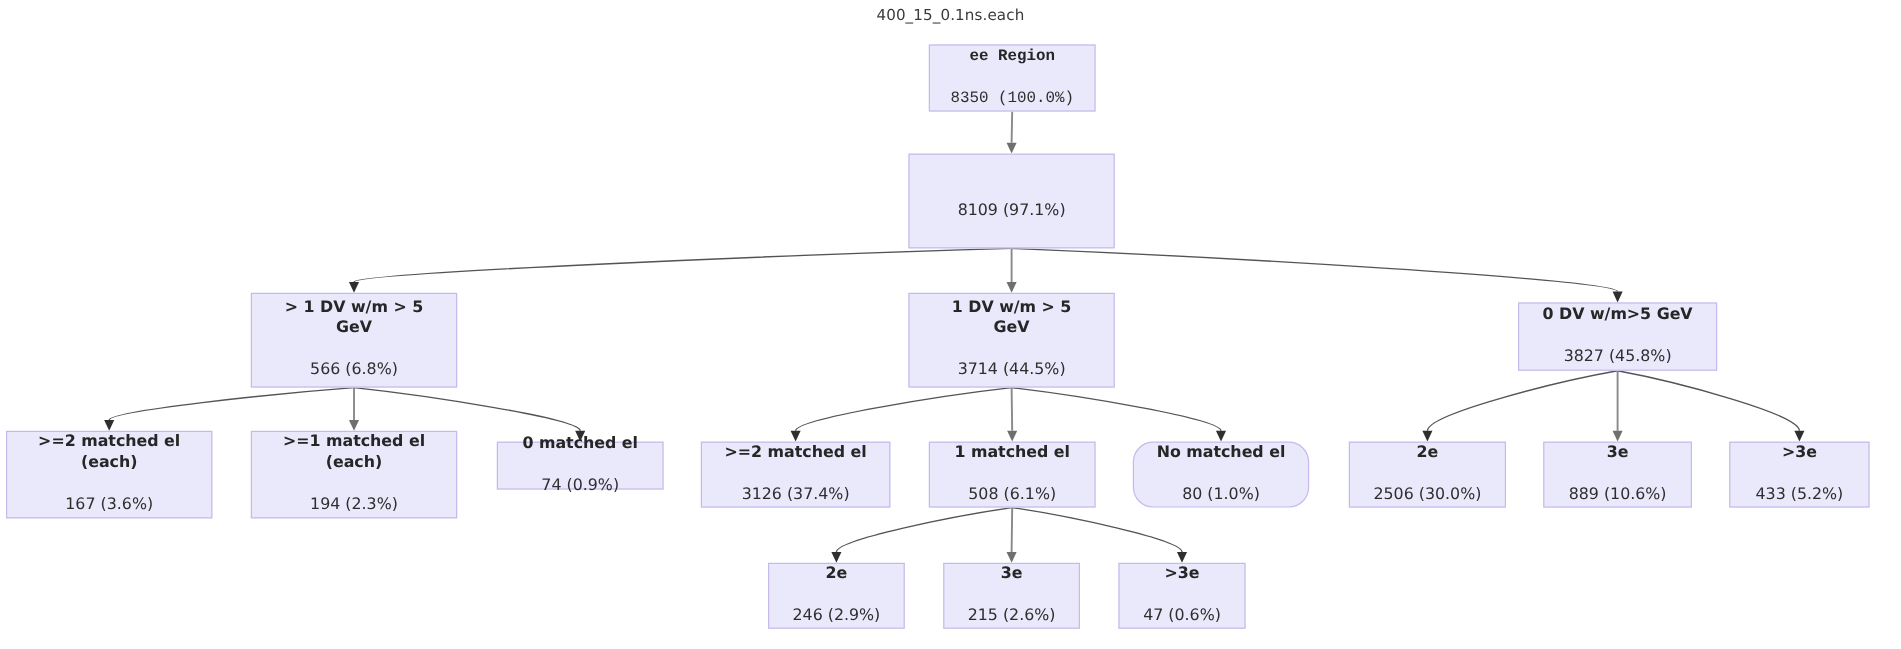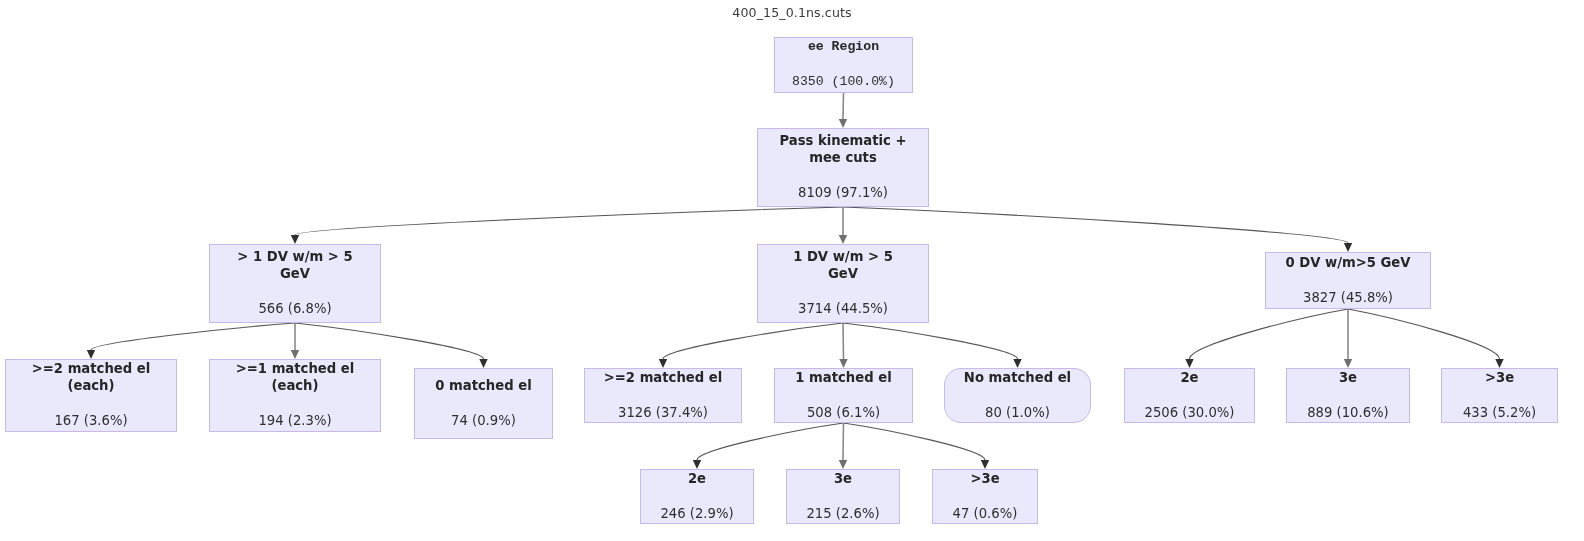--- a/index.html
+++ b/index.html
@@ -78,21 +78,21 @@
   }
   .arrow-head.straight {
     fill: #6f6f6f;
   }
 </style>
 </head>
 <body>
 
 <div id="canvas">
 
-  <div id="chart-title">400_15_0.1ns.cuts</div>
+  <div id="chart-title">400_15_0.1ns.each</div>
 
   <svg id="edge-layer" viewBox="0 0 1584 541" width="1584" height="541">
       <g>
         <path d="M 843.5 93 L 843 119" class="edge-path straight"></path>
         <path d="M 838.8 119 L 847.2 119 L 843 128 Z" class="arrow-head straight"></path>
       </g>
       <g>
         <path d="M 843 207 C 667.64 212.04, 295 227.16, 295 235" class="edge-path"></path>
         <path d="M 290.8 235 L 299.2 235 L 295 244 Z" class="arrow-head"></path>
       </g>
@@ -153,22 +153,20 @@
         <path d="M 980.8 460 L 989.2 460 L 985 469 Z" class="arrow-head"></path>
       </g>
     </svg>
 
   <div id="node-layer">
       <div class="node-box" style="left: 774px; top: 37px; width: 139px; height: 56px; font-family: Liberation Mono, monospace;">
         <div class="node-label">ee Region</div>
         <div class="node-stat">8350 (100.0%)</div>
       </div>
       <div class="node-box" style="left: 757px; top: 128px; width: 172px; height: 79px;">
-        <div class="node-label">Pass kinematic +
-mee cuts</div>
         <div class="node-stat">8109 (97.1%)</div>
       </div>
       <div class="node-box" style="left: 209px; top: 244px; width: 172px; height: 79px;">
         <div class="node-label">&gt; 1 DV w/m &gt; 5
 GeV</div>
         <div class="node-stat">566 (6.8%)</div>
       </div>
       <div class="node-box" style="left: 757px; top: 244px; width: 172px; height: 79px;">
         <div class="node-label">1 DV w/m &gt; 5
 GeV</div>
@@ -181,21 +179,21 @@
       <div class="node-box" style="left: 5px; top: 359px; width: 172px; height: 73px;">
         <div class="node-label">&gt;=2 matched el
 (each)</div>
         <div class="node-stat">167 (3.6%)</div>
       </div>
       <div class="node-box" style="left: 209px; top: 359px; width: 172px; height: 73px;">
         <div class="node-label">&gt;=1 matched el
 (each)</div>
         <div class="node-stat">194 (2.3%)</div>
       </div>
-      <div class="node-box" style="left: 414px; top: 368px; width: 139px; height: 71px;">
+      <div class="node-box" style="left: 414px; top: 368px; width: 139px; height: 40px;">
         <div class="node-label">0 matched el</div>
         <div class="node-stat">74 (0.9%)</div>
       </div>
       <div class="node-box" style="left: 584px; top: 368px; width: 158px; height: 55px;">
         <div class="node-label">&gt;=2 matched el</div>
         <div class="node-stat">3126 (37.4%)</div>
       </div>
       <div class="node-box" style="left: 774px; top: 368px; width: 139px; height: 55px;">
         <div class="node-label">1 matched el</div>
         <div class="node-stat">508 (6.1%)</div>

